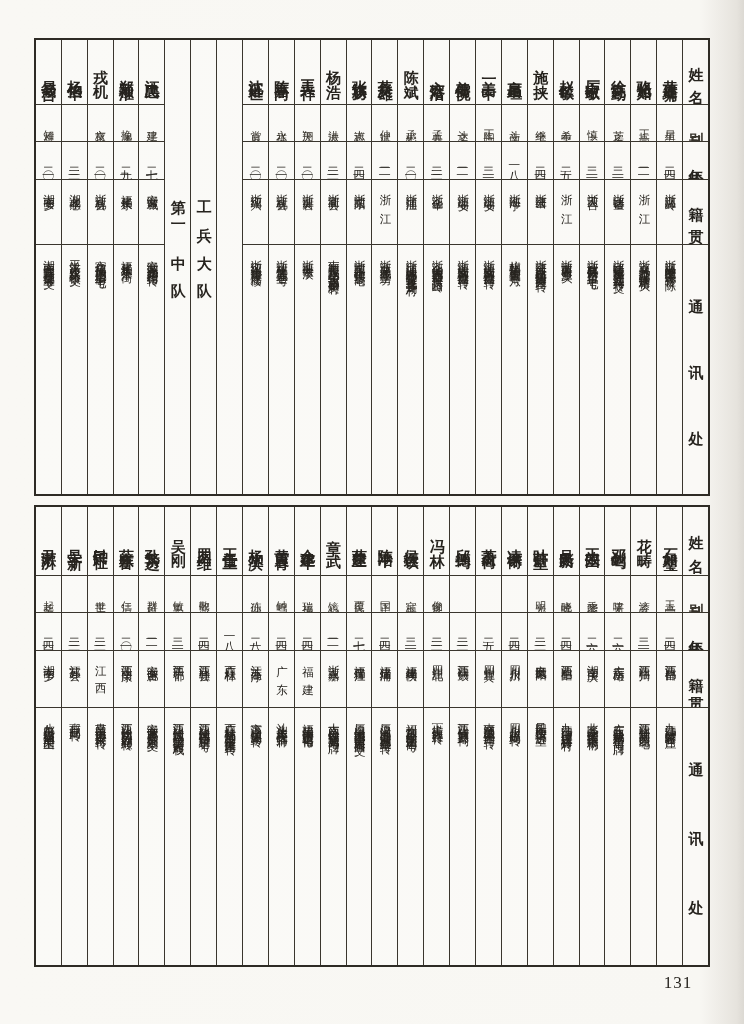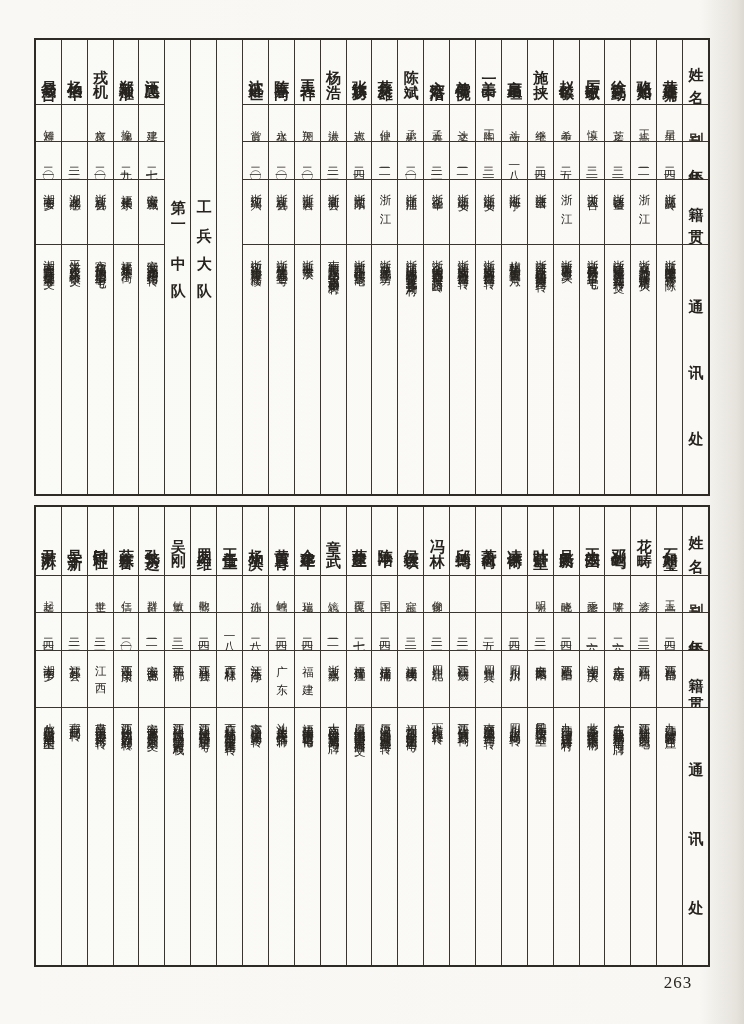--- a/index.html
+++ b/index.html
@@ -926,14 +926,14 @@
           <span class="vt">二四</span>
         </div>
         <div class="cell c-native">
           <span class="vt">湖南宁乡</span>
         </div>
         <div class="cell c-addr">
           <span class="vt">八都大田坊织丝冲栗山里</span>
         </div>
       </div>
     </div>
-  <div class="page-number">263</div>
+  <div class="page-number">131</div>
 </div>
 
 </body></html>

